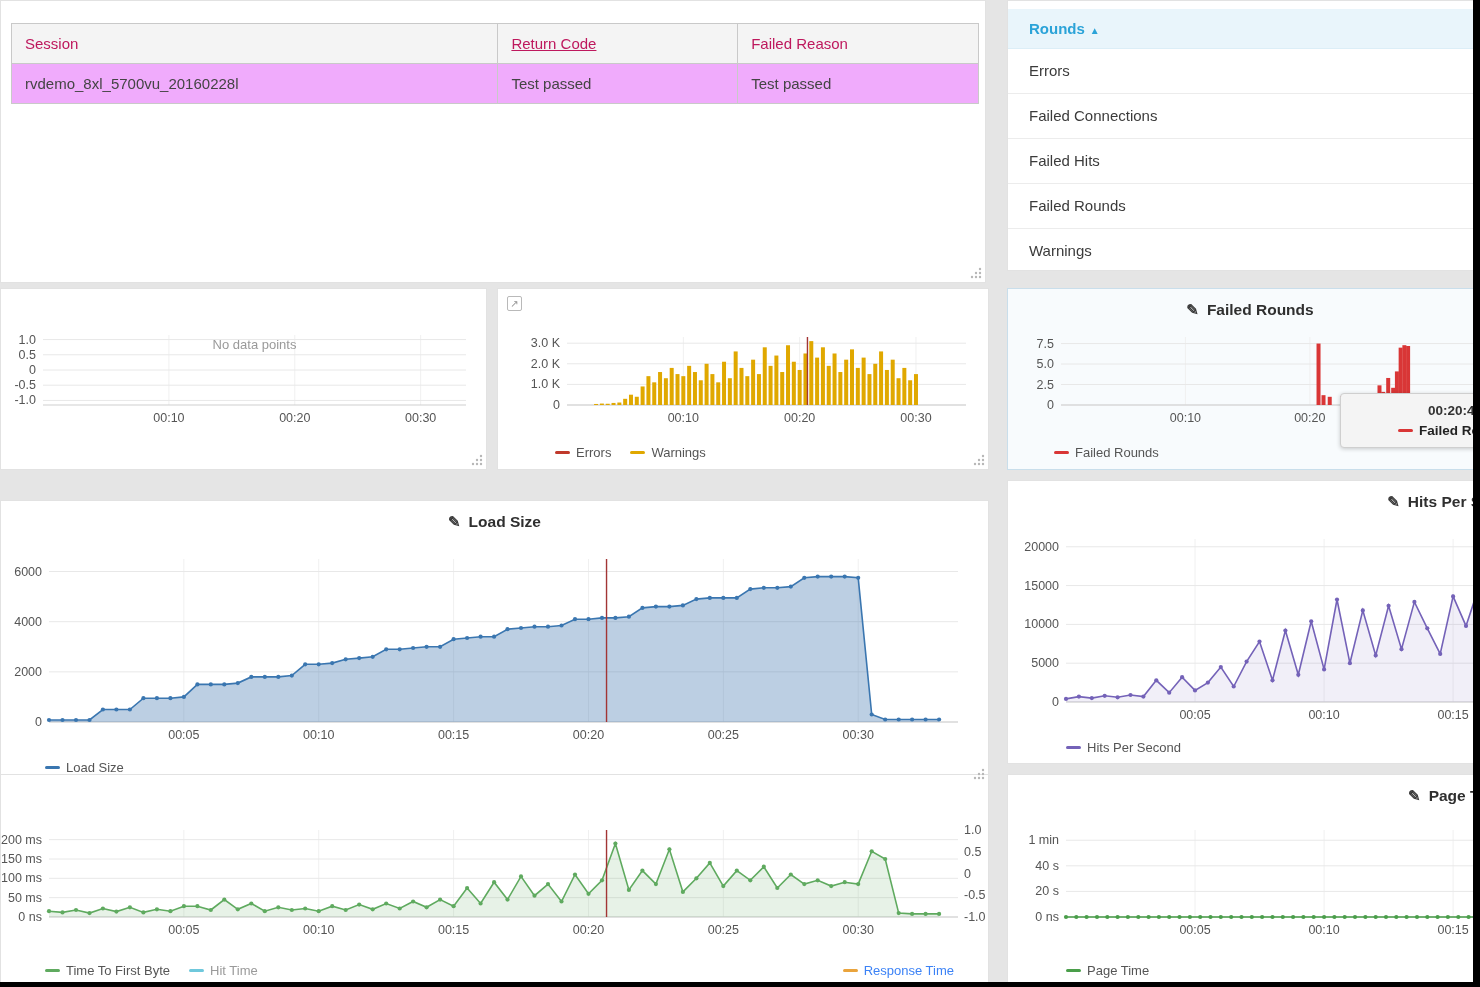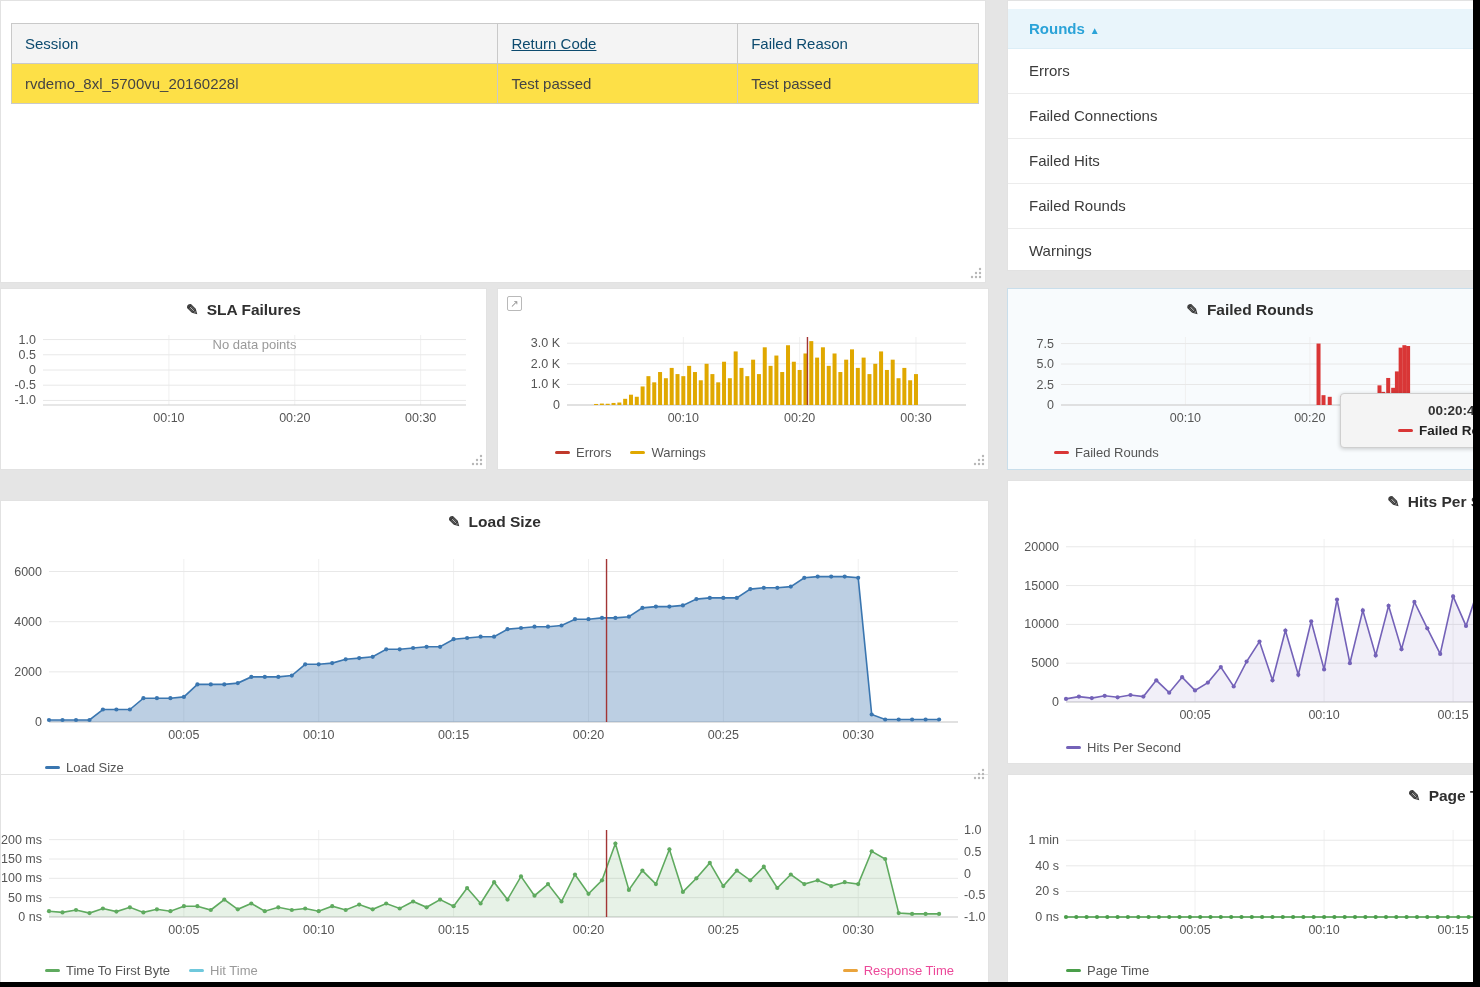--- a/index.html
+++ b/index.html
@@ -22,22 +22,22 @@
   #p-load { left: 0;      top: 500px; width: 989px; height: 284px; }
   #p-hits { left: 1007px; top: 480px; width: 900px; height: 284px; }
 
   
   #p-hittime { left: 0;      top: 774px; width: 989px; height: 230px; }
   #p-page    { left: 1007px; top: 774px; width: 900px; height: 230px; }
 
   
   .session-table { width: 968px; margin: 22px 0 0 10px; border-collapse: collapse; font-size: 15px; color: #444; }
   .session-table th, .session-table td { border: 1px solid #c9c9c9; text-align: left; padding: 11px 13px; font-weight: normal; }
-  .session-table th { background: #f4f4f4; color: #0c4a6e; }
-  .session-table td { background: #fde047; }
+  .session-table th { background: #f4f4f4; color: #be185d; }
+  .session-table td { background: #f0abfc; }
   .col-session { width: 50.3%; } .col-return { width: 24.8%; text-decoration: underline; } .col-failed { width: 24.9%; }
 
   
   .metric-header { margin-top: 8px; height: 40px; line-height: 40px; padding: 0 21px; background: #e9f5fb;
                    color: #2ba3d8; font-weight: bold; font-size: 15px; border-bottom: 1px solid #dceef7; cursor: pointer; }
   .metric-header .sort { font-size: 10px; margin-left: 5px; }
   .metric-row { height: 45px; line-height: 44px; padding: 0 21px; font-size: 15px; color: #3b3b3b; border-bottom: 1px solid #ececec; cursor: pointer; }
 
   
   .panel-title { position: absolute; left: 0; right: 0; top: 12px; text-align: center; font-size: 15.5px; font-weight: bold; color: #2f2f2f; z-index: 3; }
@@ -111,23 +111,20 @@
         <span>Rounds</span><span class="sort">▲</span>
       </div>
       <div class="metric-row">Errors</div>
       <div class="metric-row">Failed Connections</div>
       <div class="metric-row">Failed Hits</div>
       <div class="metric-row">Failed Rounds</div>
       <div class="metric-row">Warnings</div>
     </div>
 
     <div class="panel" id="p-sla">
-      <div class="panel-title">
-        <span class="pencil">✎</span><span>SLA Failures</span>
-      </div>
       <div class="chart"><svg width="485" height="180">
             <line x1="167.89285714285714" x2="167.89285714285714" y1="46" y2="116" stroke="#f0f0f0"></line>
             <line x1="293.7857142857143" x2="293.7857142857143" y1="46" y2="116" stroke="#f0f0f0"></line>
             <line x1="419.6785714285714" x2="419.6785714285714" y1="46" y2="116" stroke="#f0f0f0"></line>
             <line x1="42" x2="465" y1="50.565217391304344" y2="50.565217391304344" stroke="#e8e8e8"></line>
             <line x1="42" x2="465" y1="65.78260869565217" y2="65.78260869565217" stroke="#e8e8e8"></line>
             <line x1="42" x2="465" y1="81" y2="81" stroke="#e8e8e8"></line>
             <line x1="42" x2="465" y1="96.21739130434783" y2="96.21739130434783" stroke="#e8e8e8"></line>
             <line x1="42" x2="465" y1="111.43478260869566" y2="111.43478260869566" stroke="#e8e8e8"></line>
             <line x1="42" x2="465" y1="116" y2="116" stroke="#cfcfcf"></line>
@@ -587,21 +584,21 @@
             <span>Time To First Byte</span>
           </span>
           <span class="lgi">
             <span class="dash" style="background: rgb(111, 200, 220);"></span>
             <span style="color: rgb(154, 154, 154);">Hit Time</span>
           </span>
         </div>
       <div class="legend lg-right">
           <span class="lgi">
             <span class="dash" style="background: rgb(234, 164, 60);"></span>
-            <span style="color: #ec4899;">Response Time</span>
+            <span style="color: #3b82f6;">Response Time</span>
           </span>
         </div>
     </div>
 
     <div class="panel" id="p-page">
       <div class="panel-title">
         <span class="pencil">✎</span><span>Page Time</span>
       </div>
       <div class="chart"><svg width="898" height="228">
             <line x1="187.03225806451613" x2="187.03225806451613" y1="55" y2="142" stroke="#f0f0f0"></line>

